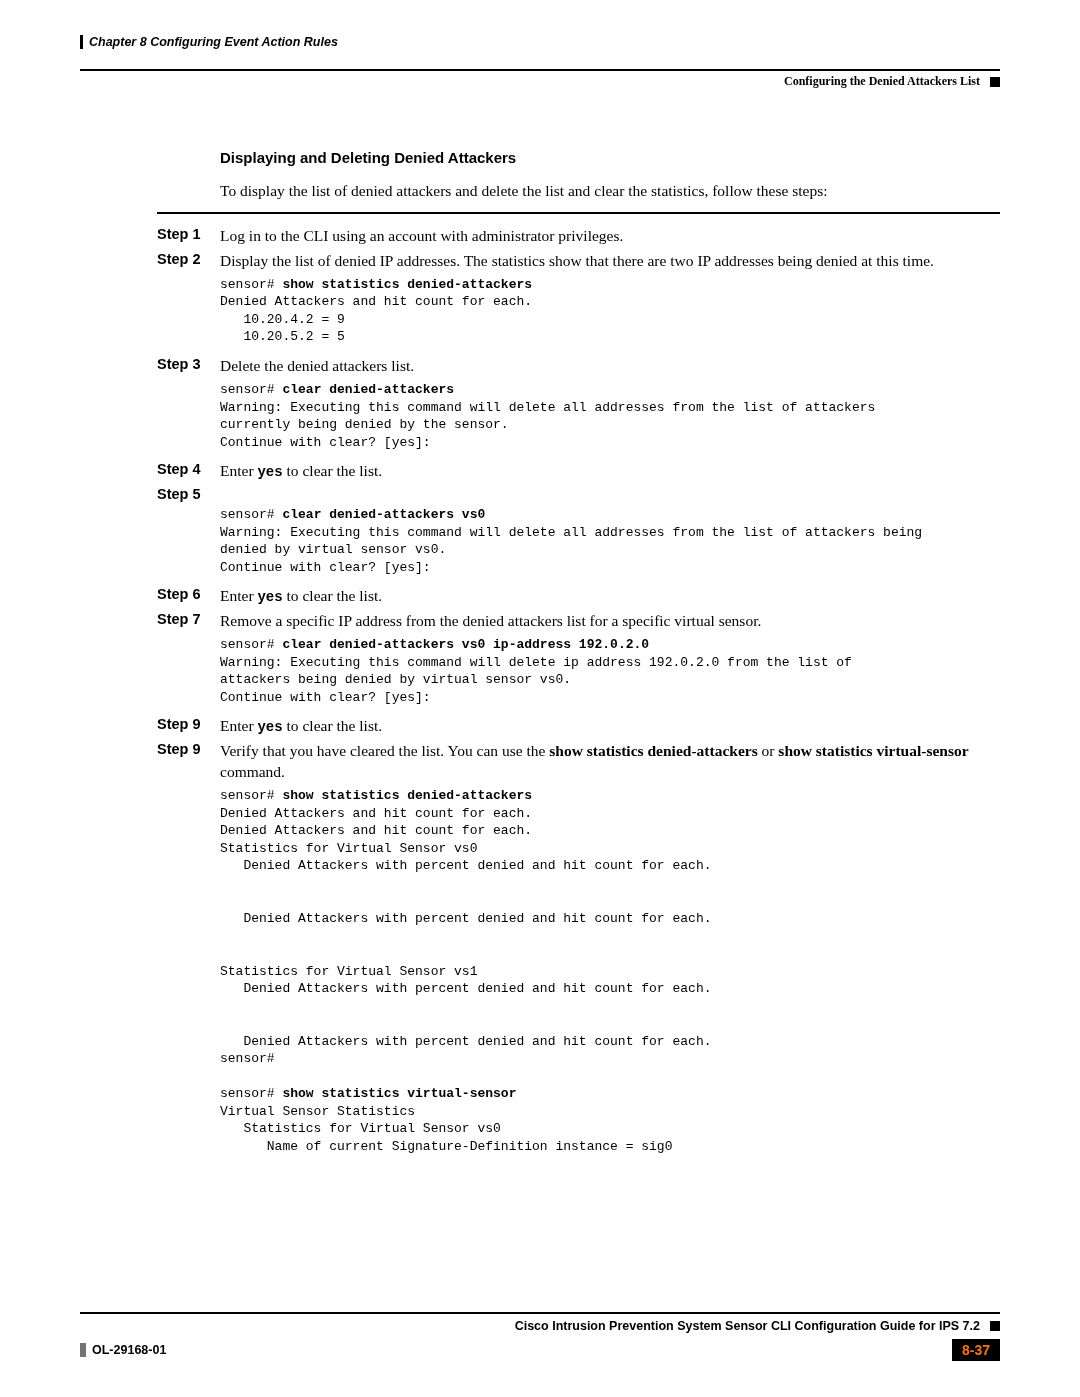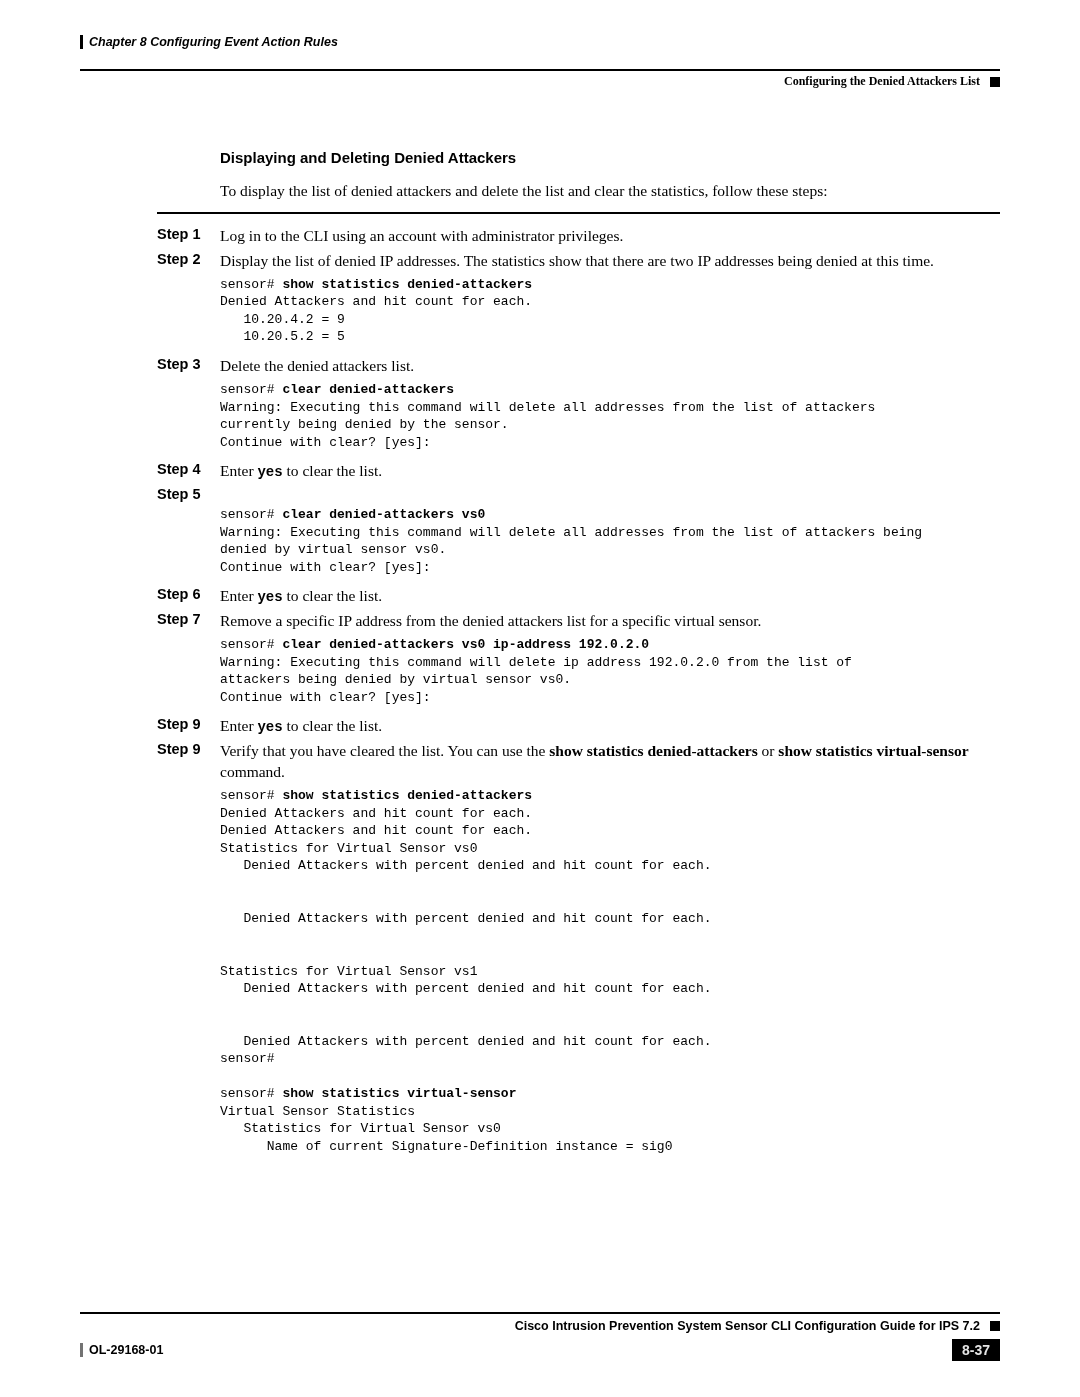--- a/index.html
+++ b/index.html
@@ -141,26 +141,26 @@
   .footer-second-row {
     display: flex;
     justify-content: space-between;
     align-items: center;
     margin-top: 4px;
   }
   .footer-docnum {
     font-family: Arial, Helvetica, sans-serif;
     font-weight: bold;
     font-size: 12.5px;
-    border-left: 3px solid #737373;
+    border-left: 6px solid #737373;
     padding-left: 6px;
   }
   .footer-pagenum {
     background: #000;
-    color: #e5e5e5;
+    color: #f97316;
     font-family: Arial, Helvetica, sans-serif;
     font-weight: bold;
     font-size: 14px;
     padding: 3px 10px;
   }
 </style>
 </head>
 <body>
 
 <div class="page">

